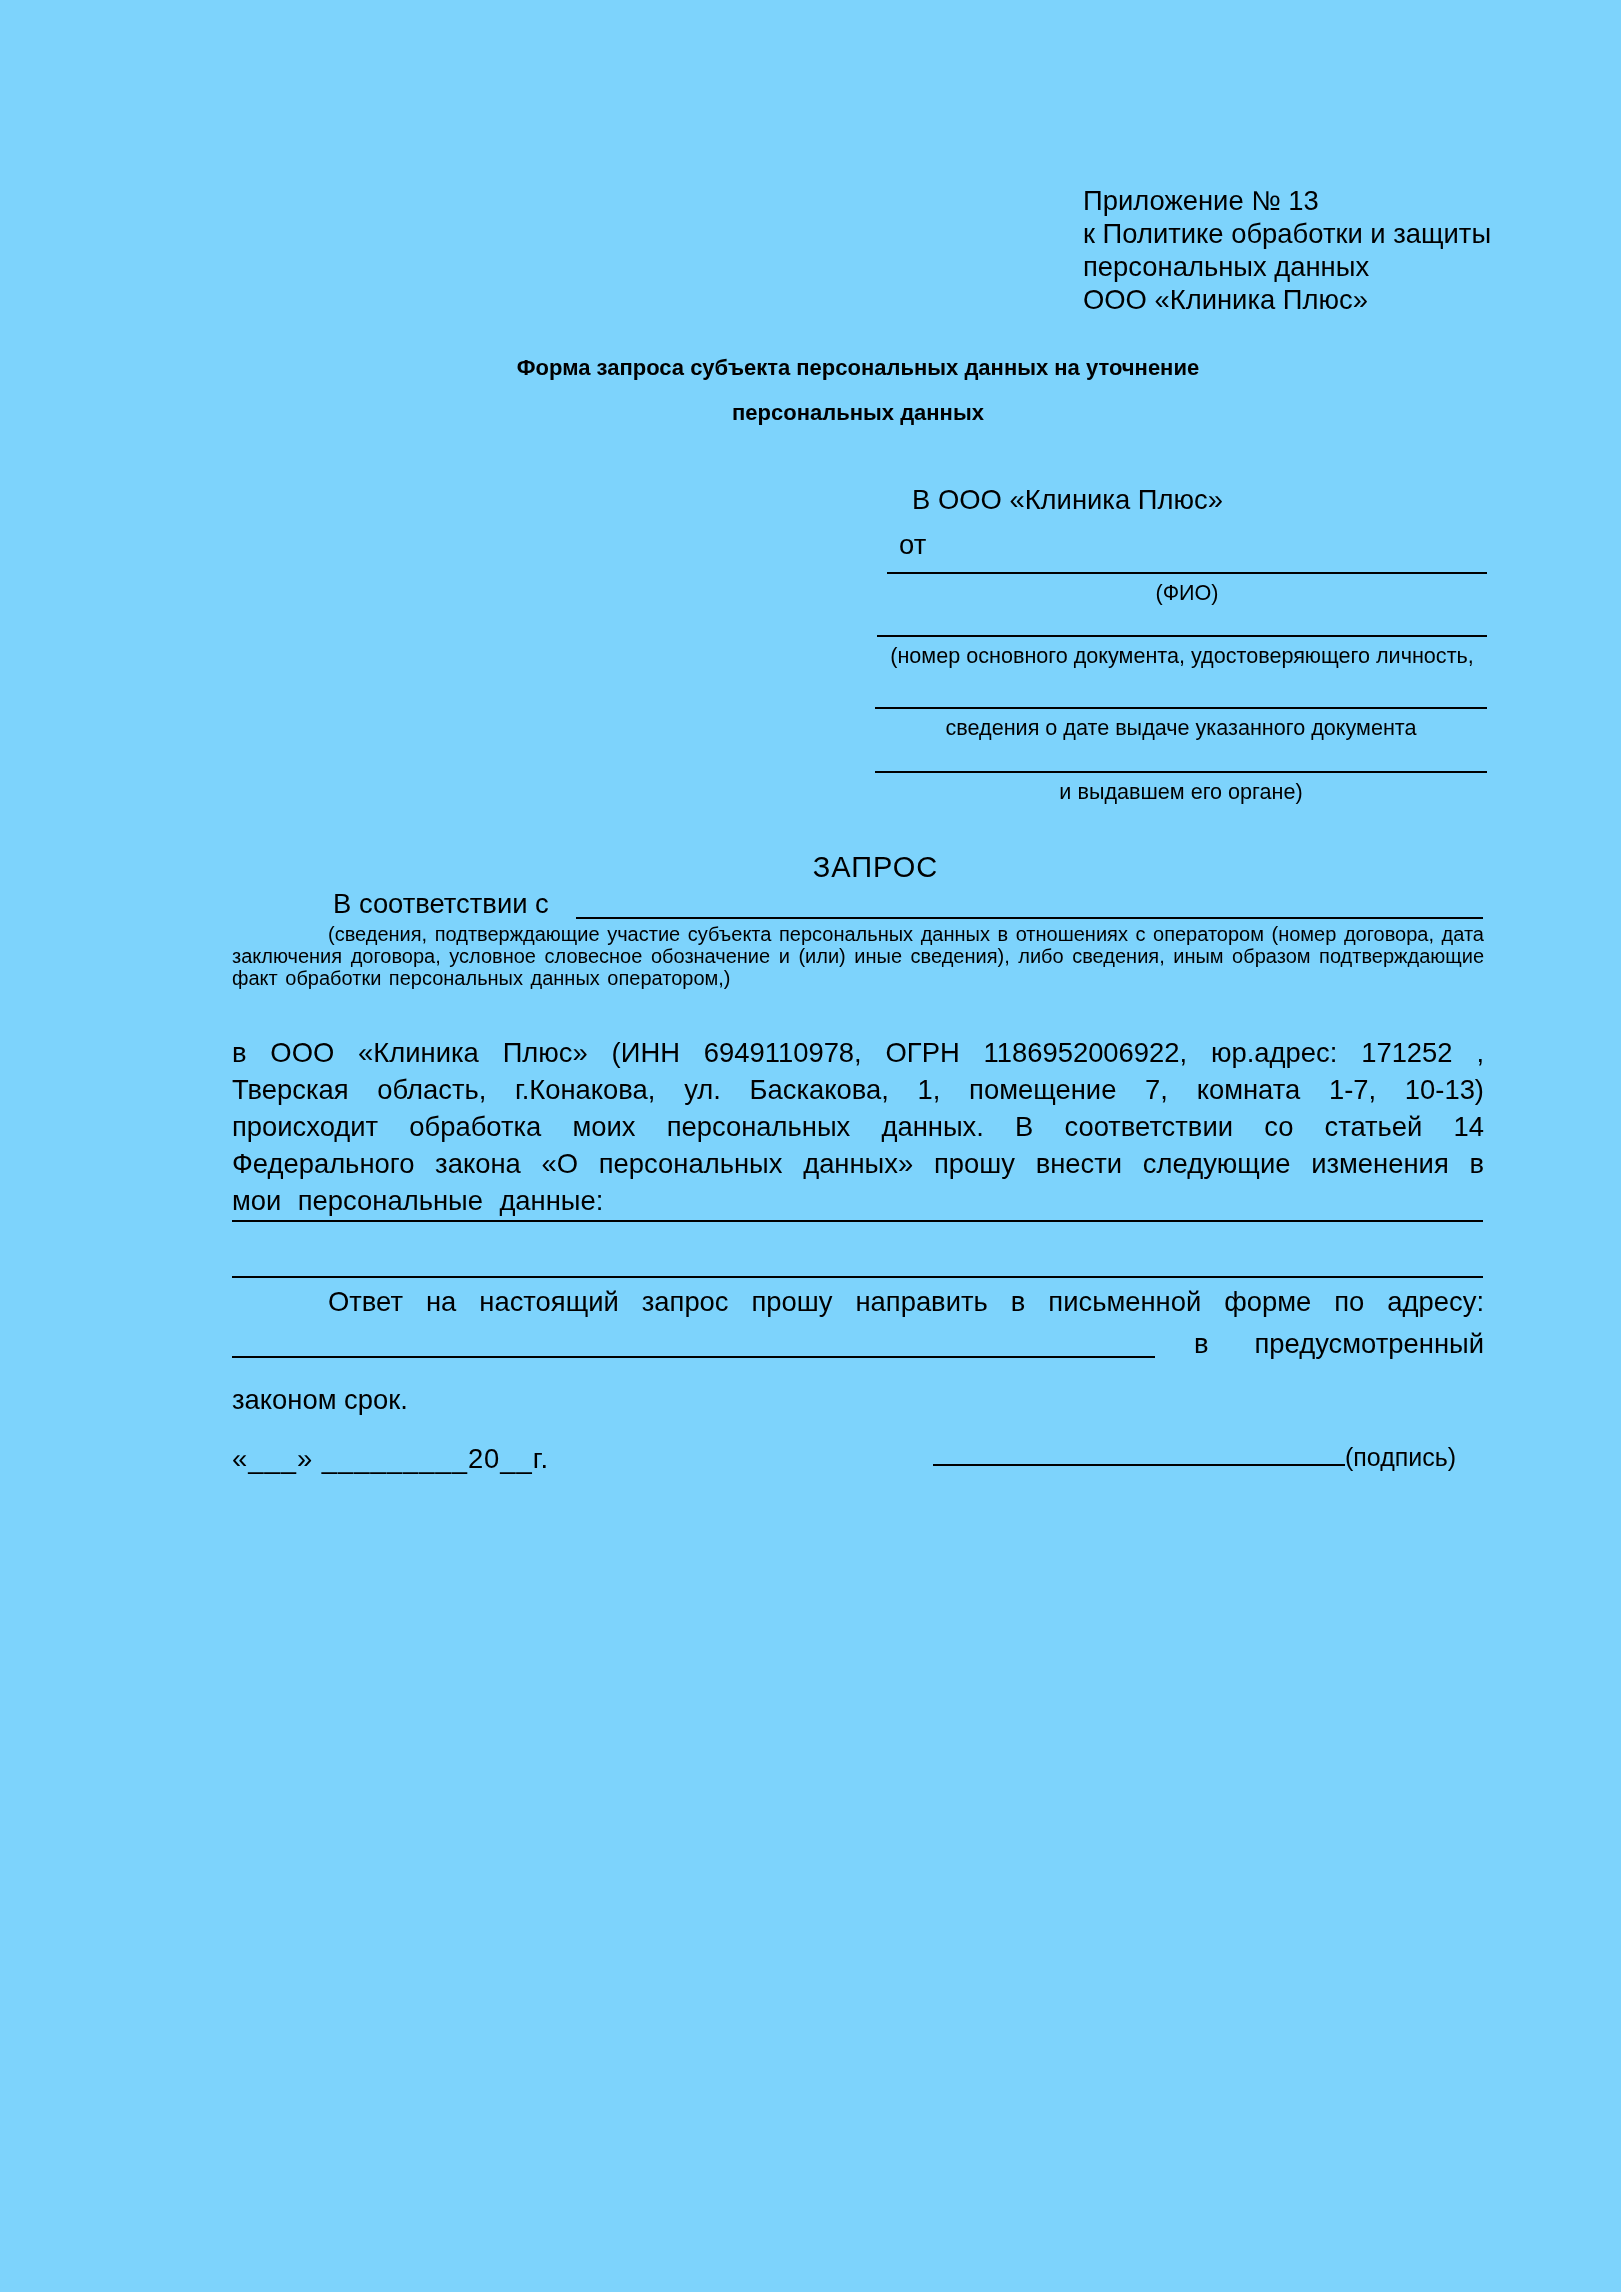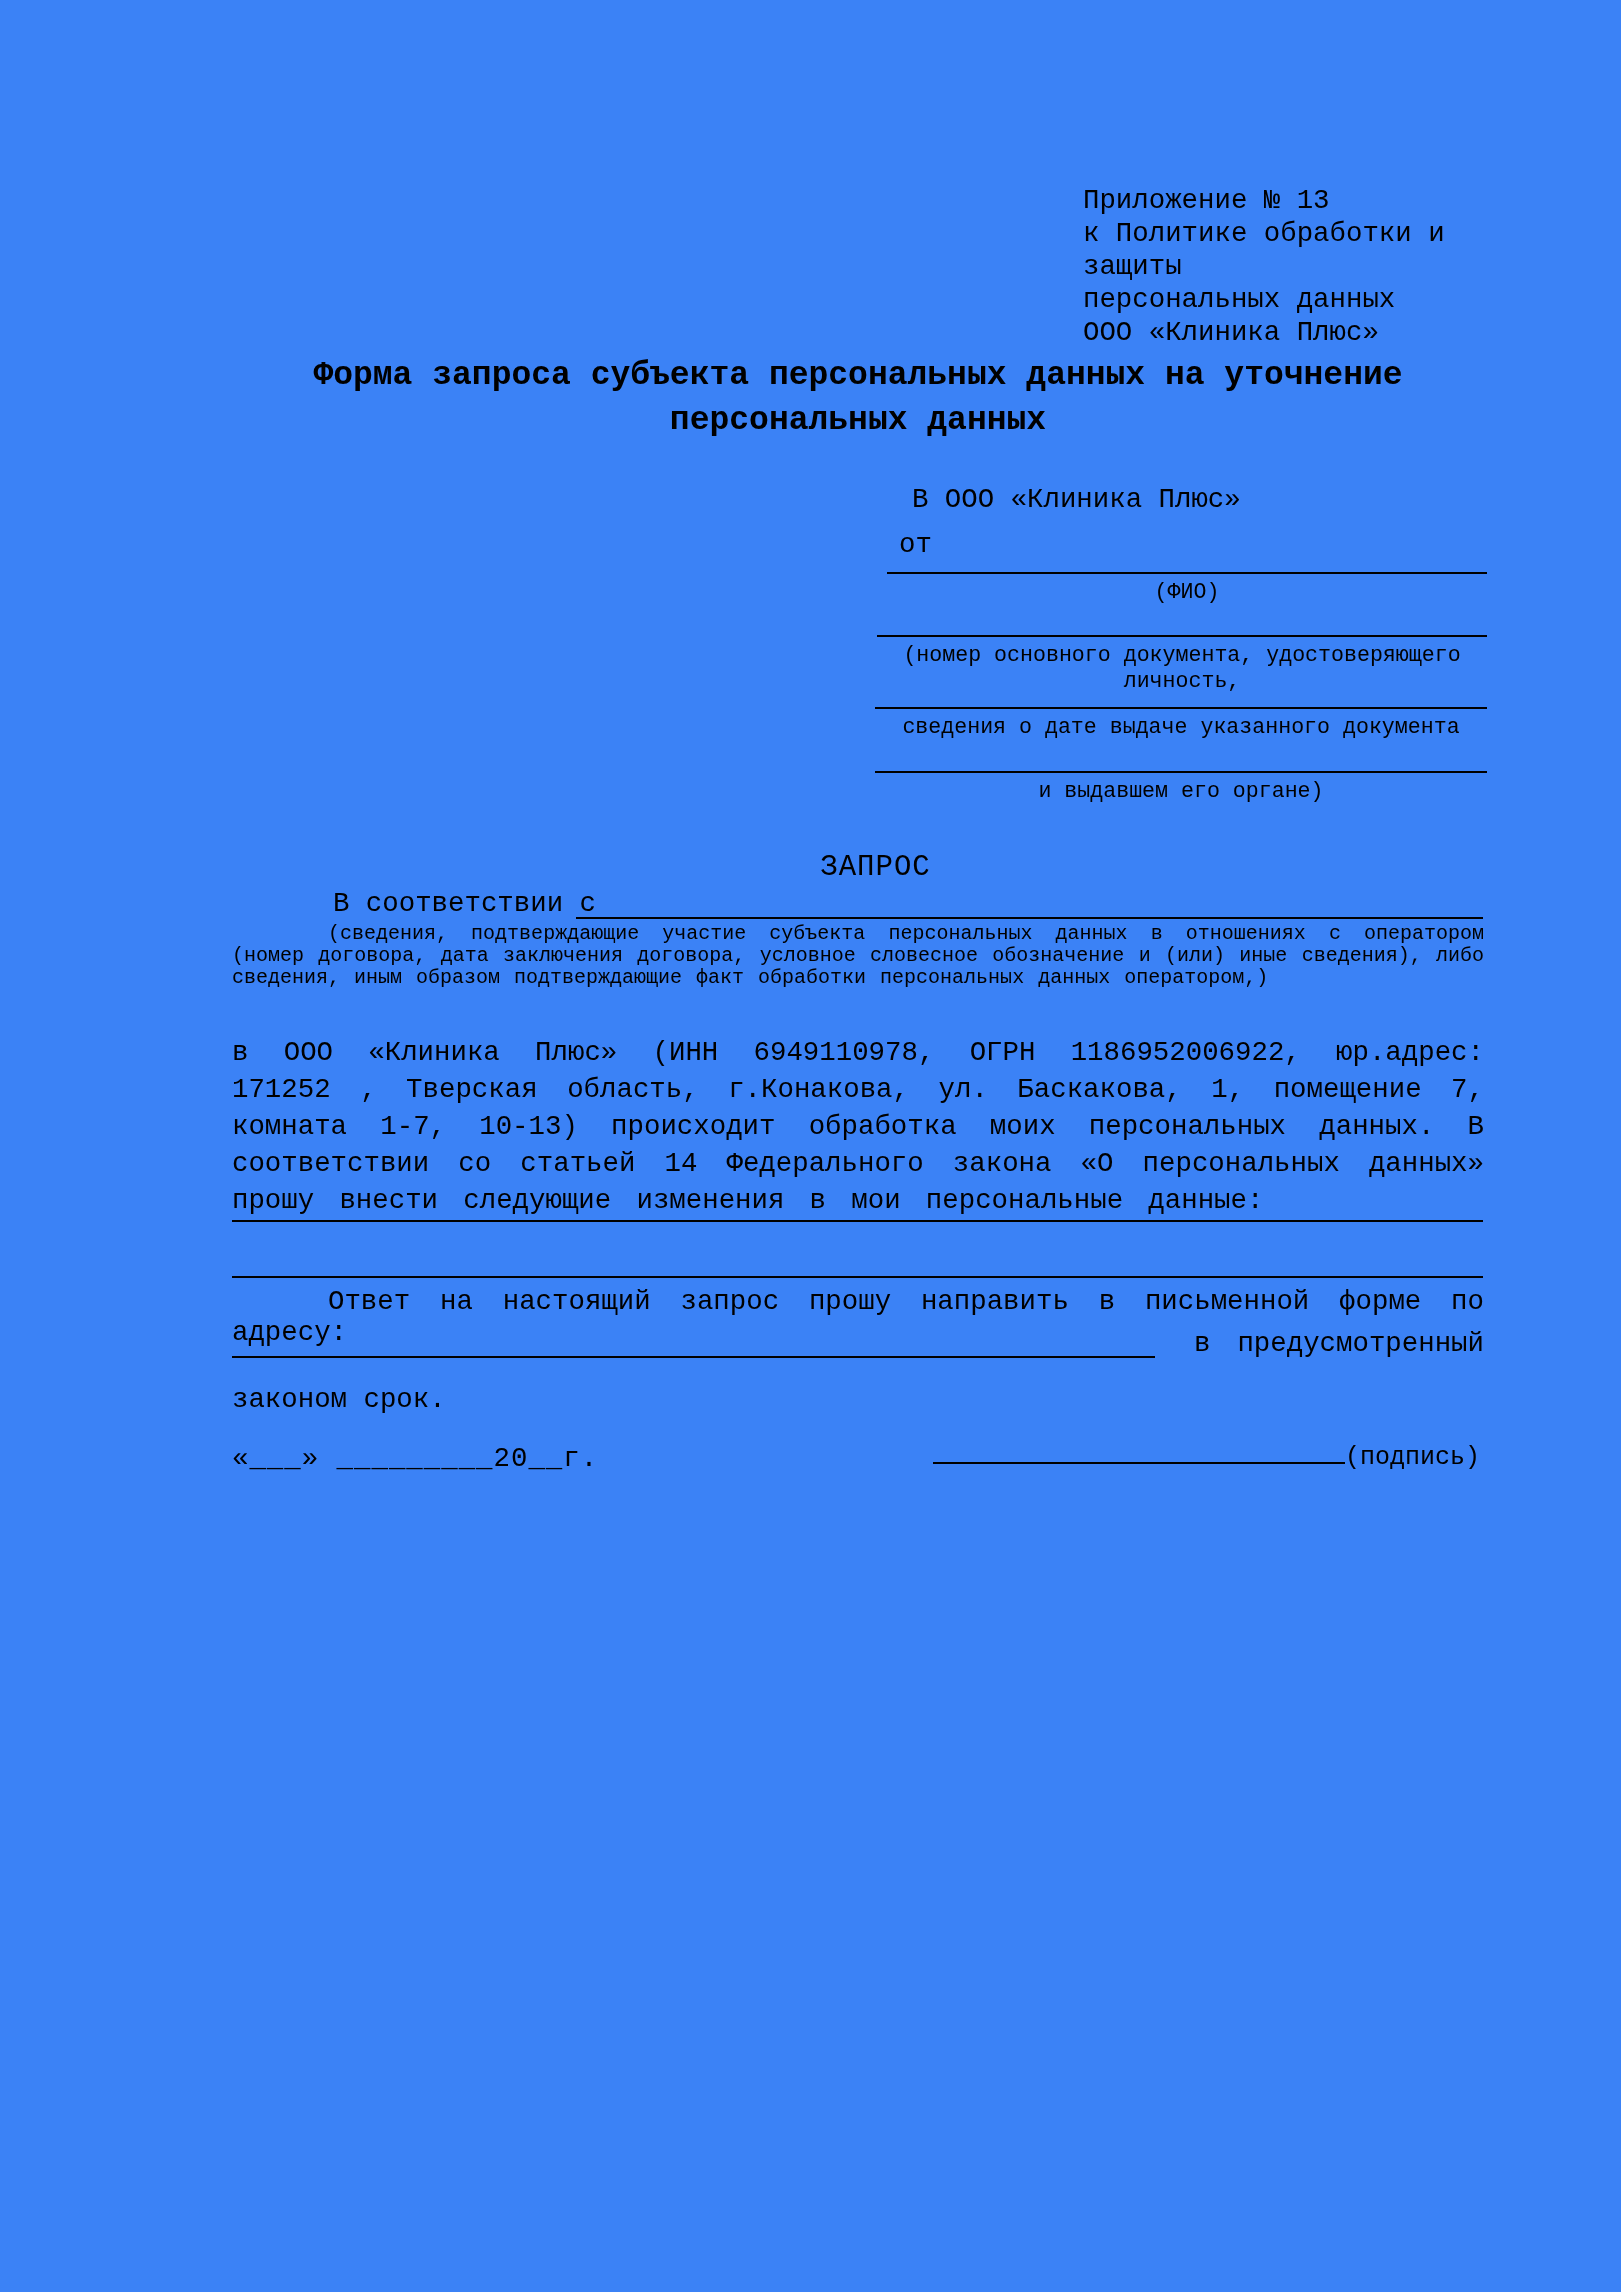--- a/index.html
+++ b/index.html
@@ -1,29 +1,29 @@
 <!DOCTYPE html>
 <html lang="ru"><head>
 <meta charset="utf-8">
 <style>
   html,body{margin:0;padding:0;background:#fff;}
   .page{
     position:relative;
     width:1621px;
     height:2293px;
-    background:#3b82f6;
+    background:#7dd3fc;
     color:#000;
-    font-family:Liberation Mono, monospace;
+    font-family:Liberation Sans, sans-serif;
     overflow:hidden;
   }
   .abs{position:absolute;}
   
   .appendix{left:1083px;top:184px;width:412px;font-size:27.4px;line-height:33px;}
   
-  .title{left:232px;top:353px;width:1252px;text-align:center;font-weight:bold;font-size:33px;line-height:45px;}
+  .title{left:232px;top:345px;width:1252px;text-align:center;font-weight:bold;font-size:22px;line-height:45px;}
   
   .to-line{left:912px;top:484px;font-size:27.4px;}
   .from-label{left:899px;top:529px;font-size:27.4px;}
   .ruleline{height:0;border-top:2.9px solid #000;}
   .caption{font-size:21.6px;text-align:center;line-height:25.5px;}
   
   .zapros{left:232px;top:851px;width:1252px;text-align:center;font-size:29px;text-indent:35px;letter-spacing:1px;}
   .intro-label{left:333px;top:888px;font-size:27.4px;}
   .footnote{left:232px;top:923px;width:1252px;font-size:20px;line-height:22px;text-align:justify;text-indent:96px;word-spacing:2px;}
   .bodypar{left:232px;top:1002px;width:1252px;font-size:27.4px;line-height:37px;text-align:justify;word-spacing:8.8px;margin-top:32px;}

